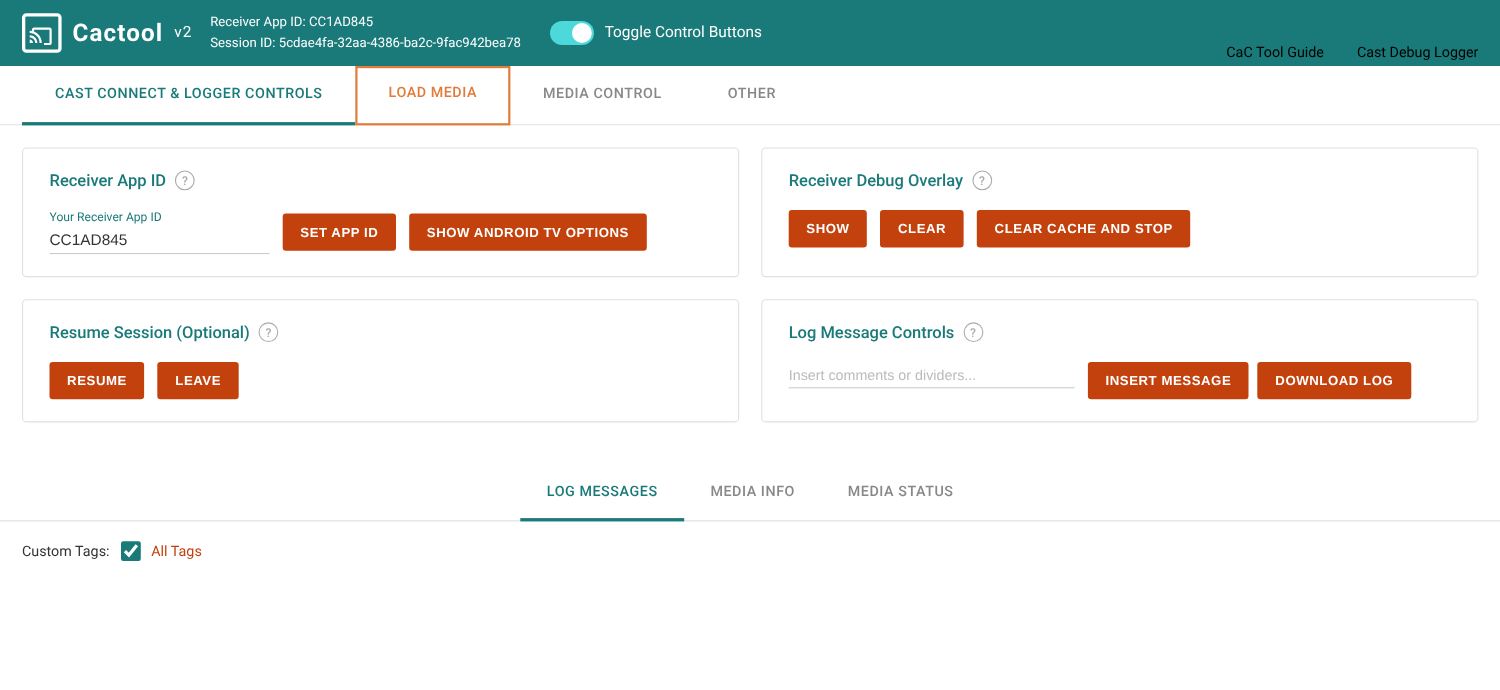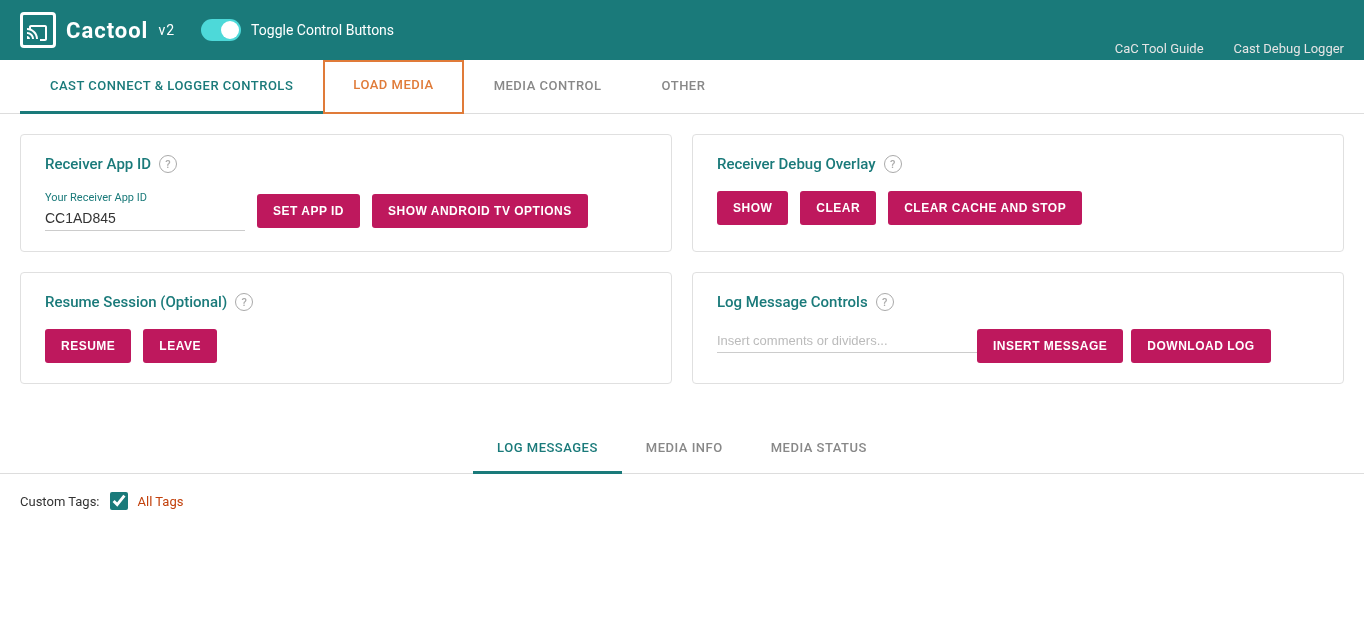--- a/index.html
+++ b/index.html
@@ -59,21 +59,21 @@
       border-radius: 50%;
       top: 2px; right: 2px;
     }
     .header-nav {
       margin-left: auto;
       display: flex;
       gap: 30px;
       font-size: 13px;
     }
     .header-nav a {
-      color: #e5e5e5;
+      color: #000000;
       text-decoration: none;
       cursor: pointer;
       margin-top: 36px;
     }
 
     
     .tabs {
       border-bottom: 1px solid #ddd;
       display: flex;
       padding: 0 20px;
@@ -181,28 +181,29 @@
       padding: 10px 16px;
       font-size: 12px;
       font-weight: 600;
       letter-spacing: 0.5px;
       border: none;
       cursor: pointer;
       border-radius: 3px;
       white-space: nowrap;
     }
     .btn-primary {
-      background: #be185d;
+      background: #c2410c;
       color: white;
     }
 
     
     .log-controls {
       display: flex;
       align-items: flex-start;
+      gap: 12px;
       flex-wrap: wrap;
     }
     .log-input {
       border: none;
       border-bottom: 1px solid #ccc;
       padding: 4px 0;
       font-size: 13px;
       color: #333;
       outline: none;
       width: 260px;
@@ -277,20 +278,30 @@
   <div class="header-logo">
     <div class="cast-icon">
       <svg viewBox="0 0 24 24" xmlns="http://www.w3.org/2000/svg">
         <path d="M1 18v3h3c0-1.66-1.34-3-3-3zm0-4v2c2.76 0 5 2.24 5 5h2c0-3.87-3.13-7-7-7zm18-7H5c-1.1 0-2 .9-2 2v3h2v-3h14v12h-5v2h5c1.1 0 2-.9 2-2V9c0-1.1-.9-2-2-2zM1 10v2c4.97 0 9 4.03 9 9h2c0-6.08-4.93-11-11-11z"></path>
       </svg>
     </div>
     <span>Cactool</span>
     <span class="v2">v2</span>
   </div>
 
+  <div class="header-info">
+    <span>
+      <span>Receiver App ID:</span>
+      <span>CC1AD845</span>
+    </span>
+    <span>
+      <span>Session ID:</span>
+      <span>5cdae4fa-32aa-4386-ba2c-9fac942bea78</span>
+    </span>
+  </div>
 
   <div class="toggle-section">
     <div class="toggle-switch"></div>
     <span>Toggle Control Buttons</span>
   </div>
 
   <div class="header-divider"></div>
 
   <nav class="header-nav">
     <a>CaC Tool Guide</a>

